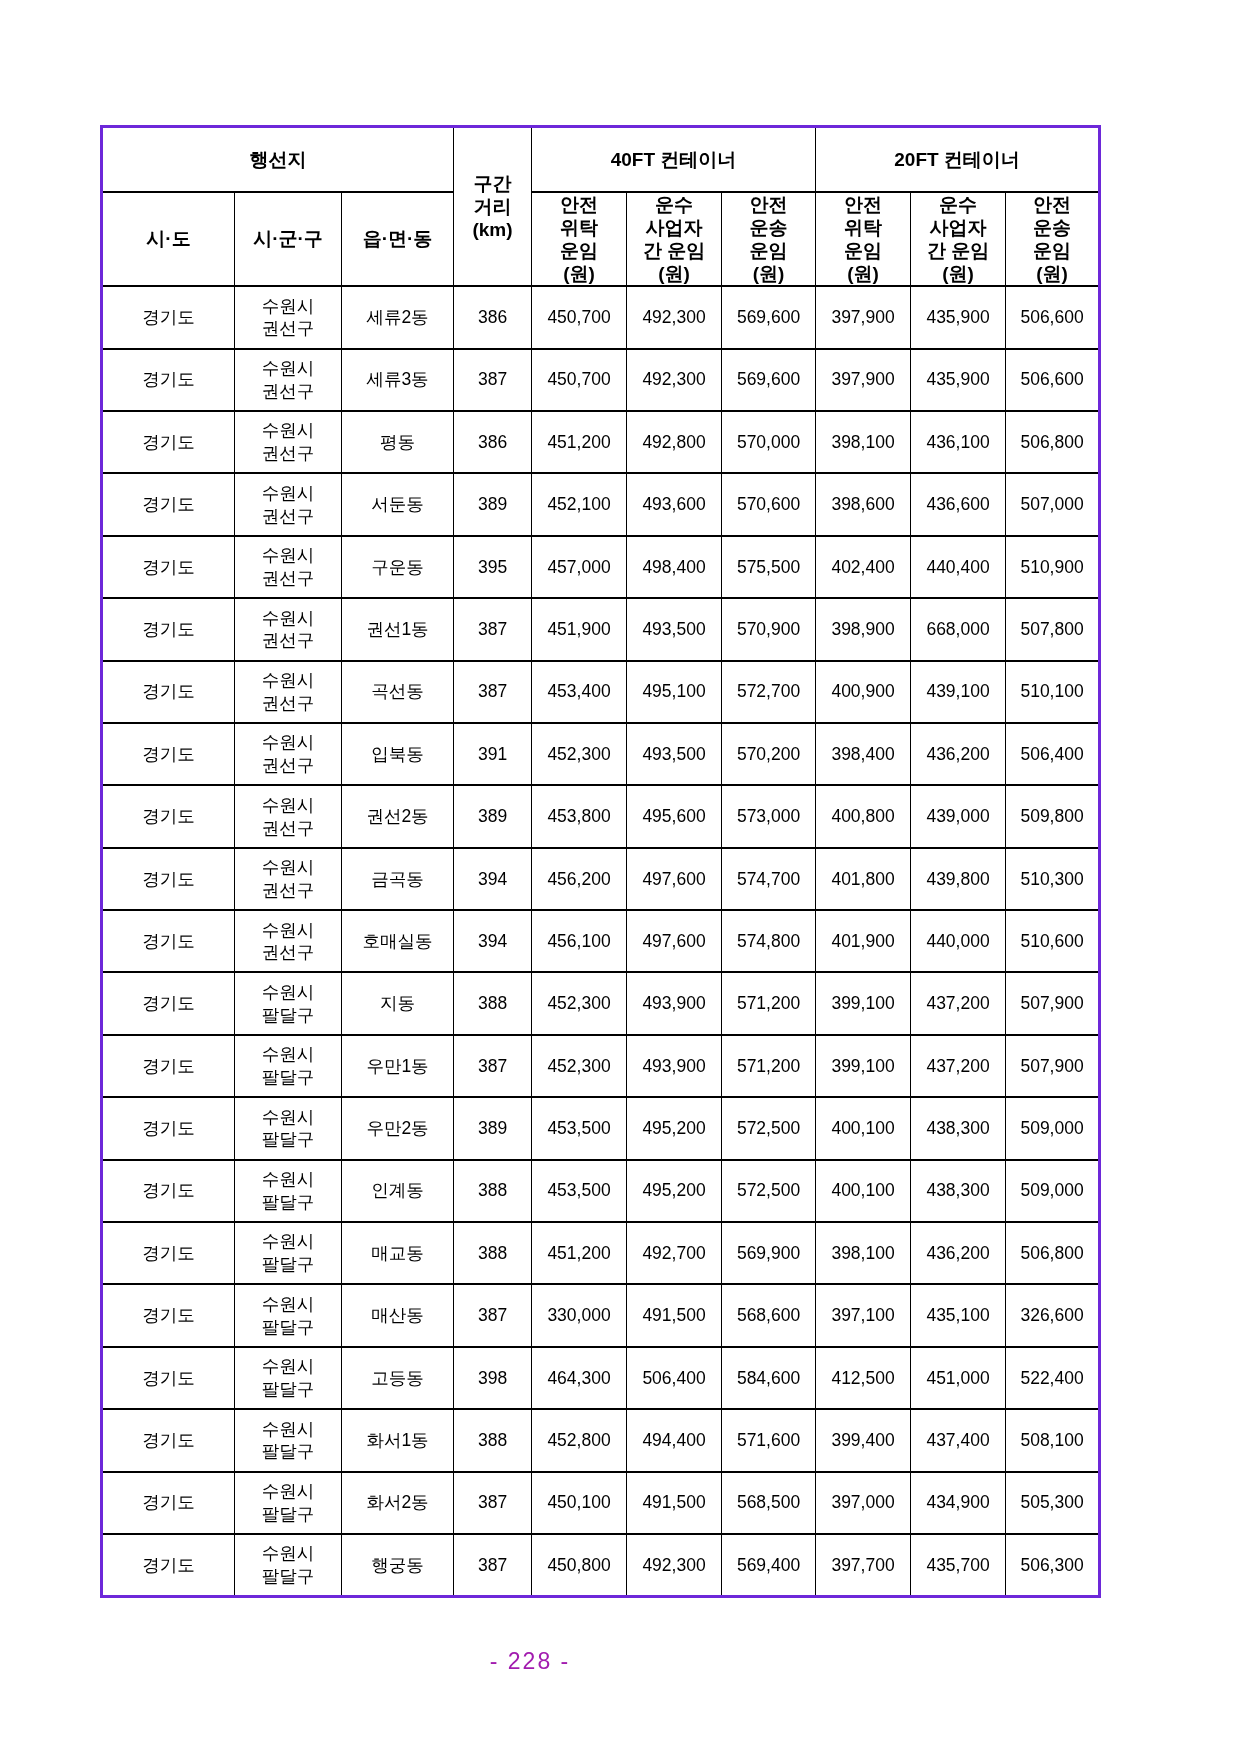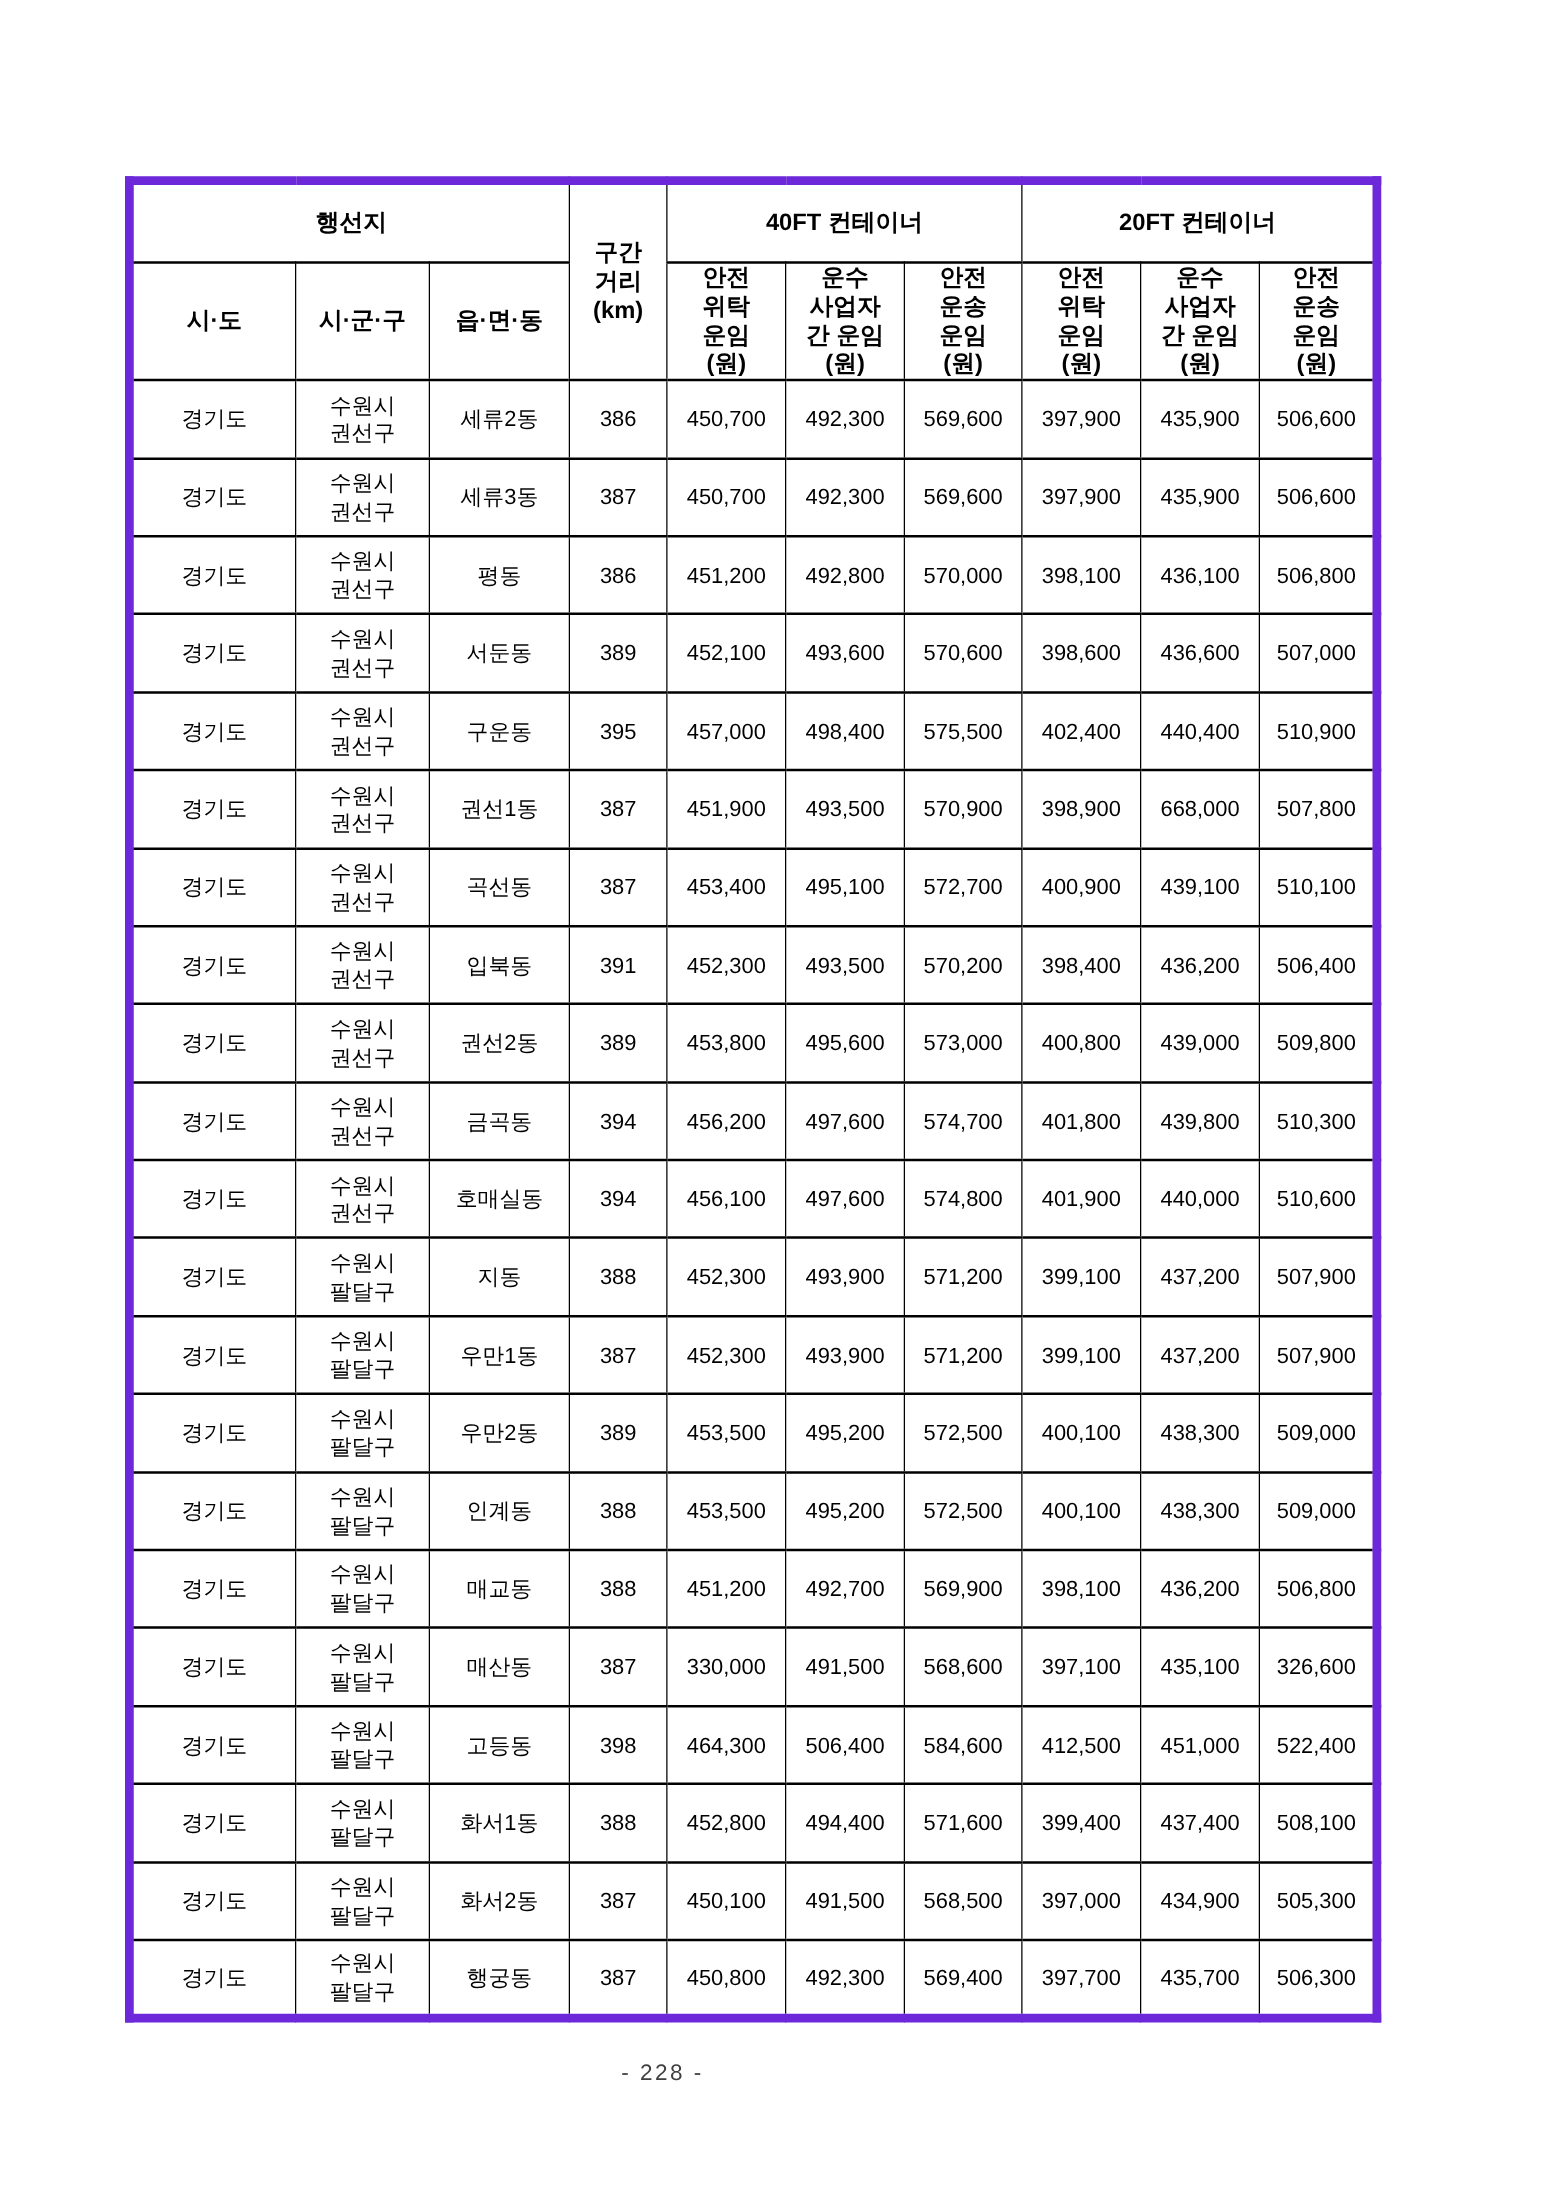--- a/index.html
+++ b/index.html
@@ -18,22 +18,21 @@
   .table-wrap {
     position: absolute;
     top: 125px;
     left: 100px;
     width: 998px;
   }
   table.fare-table {
     width: 100%;
     border-collapse: collapse;
     table-layout: fixed;
-    border: 7px solid #6d28d9;
-    margin-top: 16px;
+    border: 3px solid #6d28d9;
   }
   table.fare-table th,
   table.fare-table td {
     border-left: 1.5px solid #000;
     border-right: 1.5px solid #000;
     border-top: 2.5px solid #000;
     border-bottom: 2.5px solid #000;
     text-align: center;
     vertical-align: middle;
     white-space: pre-line;
@@ -52,23 +51,23 @@
   }
   tr.hdr-row-1 { height: 65px; }
   tr.hdr-row-2 { height: 93px; }
   tbody tr { height: 62.4px; }
   .footer {
     position: absolute;
     top: 1648px;
     left: 100px;
     width: 860px;
     text-align: center;
-    font-size: 18px;
+    font-size: 23px;
     letter-spacing: 2px;
-    color: #404040;
+    color: #a21caf;
   }
 </style>
 </head>
 <body>
 
 <div class="page">
 
   <div class="table-wrap">
     <table class="fare-table">
       <colgroup>

